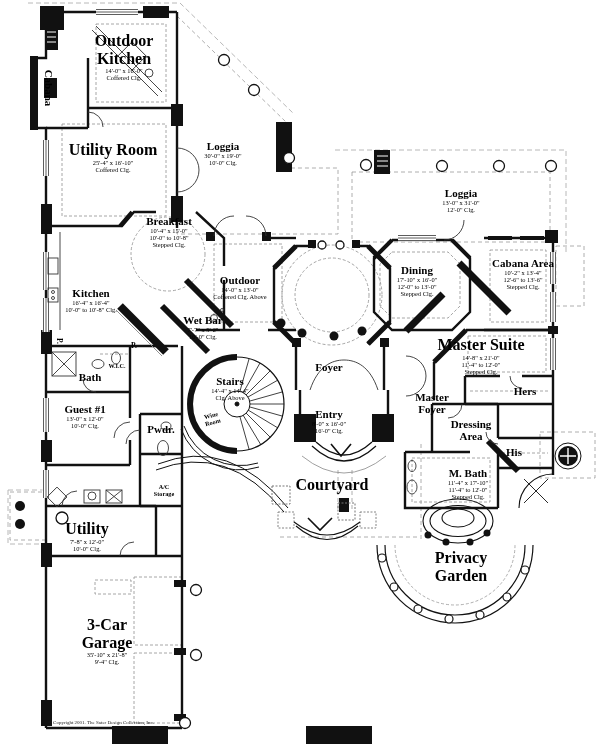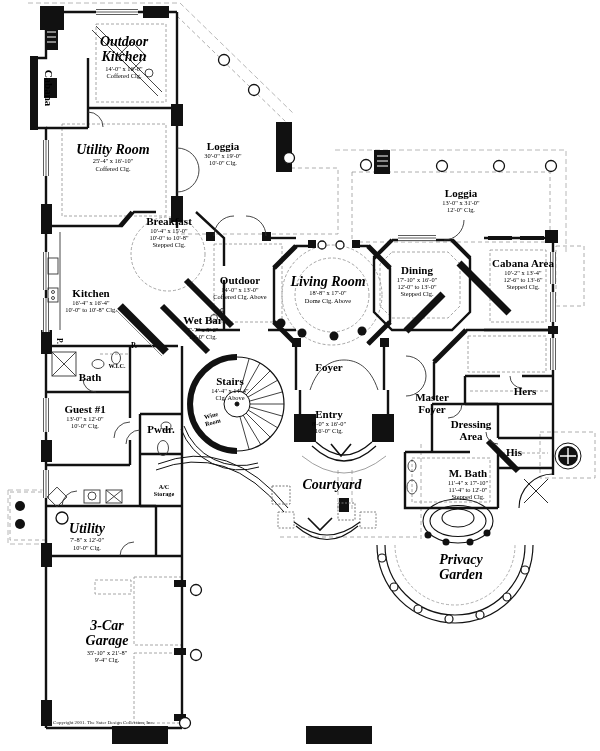--- a/index.html
+++ b/index.html
@@ -2,21 +2,21 @@
 <html><head>
 <meta charset="utf-8">
 <style>
   html,body{margin:0;padding:0;background:#fff;}
   .page{position:relative;width:600px;height:751px;background:#fff;overflow:hidden;
         font-family:"Liberation Serif", serif;color:#000;}
   svg{position:absolute;left:0;top:0;}
   .label{position:absolute;transform:translate(-50%,-50%);display:flex;flex-direction:column;
          align-items:center;text-align:center;line-height:1.1;white-space:nowrap;}
   .label .name{font-weight:bold;font-size:11px;}
-  .label .lg{font-size:14px;font-style:italic;}
+  .label .lg{font-size:16px;}
   .label .sm{font-size:7.5px;font-weight:bold;}
   .label .xs{font-size:6.2px;font-weight:bold;line-height:1.05;}
   .label .dim{font-size:6.4px;line-height:1.12;}
   .wrap{white-space:normal;}
   .rot90{transform:translate(-50%,-50%) rotate(90deg);}
   .rot-15{transform:translate(-50%,-50%) rotate(-15deg);}
   .copyright{position:absolute;font-size:5px;color:#222;transform:none;line-height:1;}
 </style>
 </head>
 <body>
@@ -323,25 +323,20 @@
     <span class="dim">16'-4" x 16'-4"</span>
     <span class="dim">10'-0" to 10'-8" Clg.</span>
   </div>
 
   <div class="label" style="left:240px;top:287px">
     <span class="name">Outdoor</span>
     <span class="dim">14'-0" x 13'-0"</span>
     <span class="dim">Coffered Clg. Above</span>
   </div>
 
-  <div class="label" style="left:328px;top:289px">
-    <span class="name lg">Living Room</span>
-    <span class="dim">18'-8" x 17'-0"</span>
-    <span class="dim">Dome  Clg. Above</span>
-  </div>
 
   <div class="label" style="left:461px;top:200px">
     <span class="name">Loggia</span>
     <span class="dim">13'-0" x 31'-0"</span>
     <span class="dim">12'-0" Clg.</span>
   </div>
 
   <div class="label" style="left:417px;top:281px">
     <span class="name">Dining</span>
     <span class="dim">17'-10" x 16'-0"</span>
@@ -355,20 +350,26 @@
     <span class="dim">12'-6" to 13'-6"</span>
     <span class="dim">Stepped  Clg.</span>
   </div>
 
   <div class="label" style="left:203px;top:327px">
     <span class="name">Wet Bar</span>
     <span class="dim">7'-7" x 5'-2"</span>
     <span class="dim">10'-0"  Clg.</span>
   </div>
 
+  <div class="label" style="left:481px;top:356px">
+    <span class="name lg">Master Suite</span>
+    <span class="dim">14'-8" x 21'-0"</span>
+    <span class="dim">11'-4" to 12'-0"</span>
+    <span class="dim">Stepped Clg.</span>
+  </div>
 
   <div class="label" style="left:432px;top:403px">
     <span class="name">Master</span>
     <span class="name">Foyer</span>
   </div>
 
   <div class="label" style="left:525px;top:391px">
     <span class="name">Hers</span>
   </div>
 

